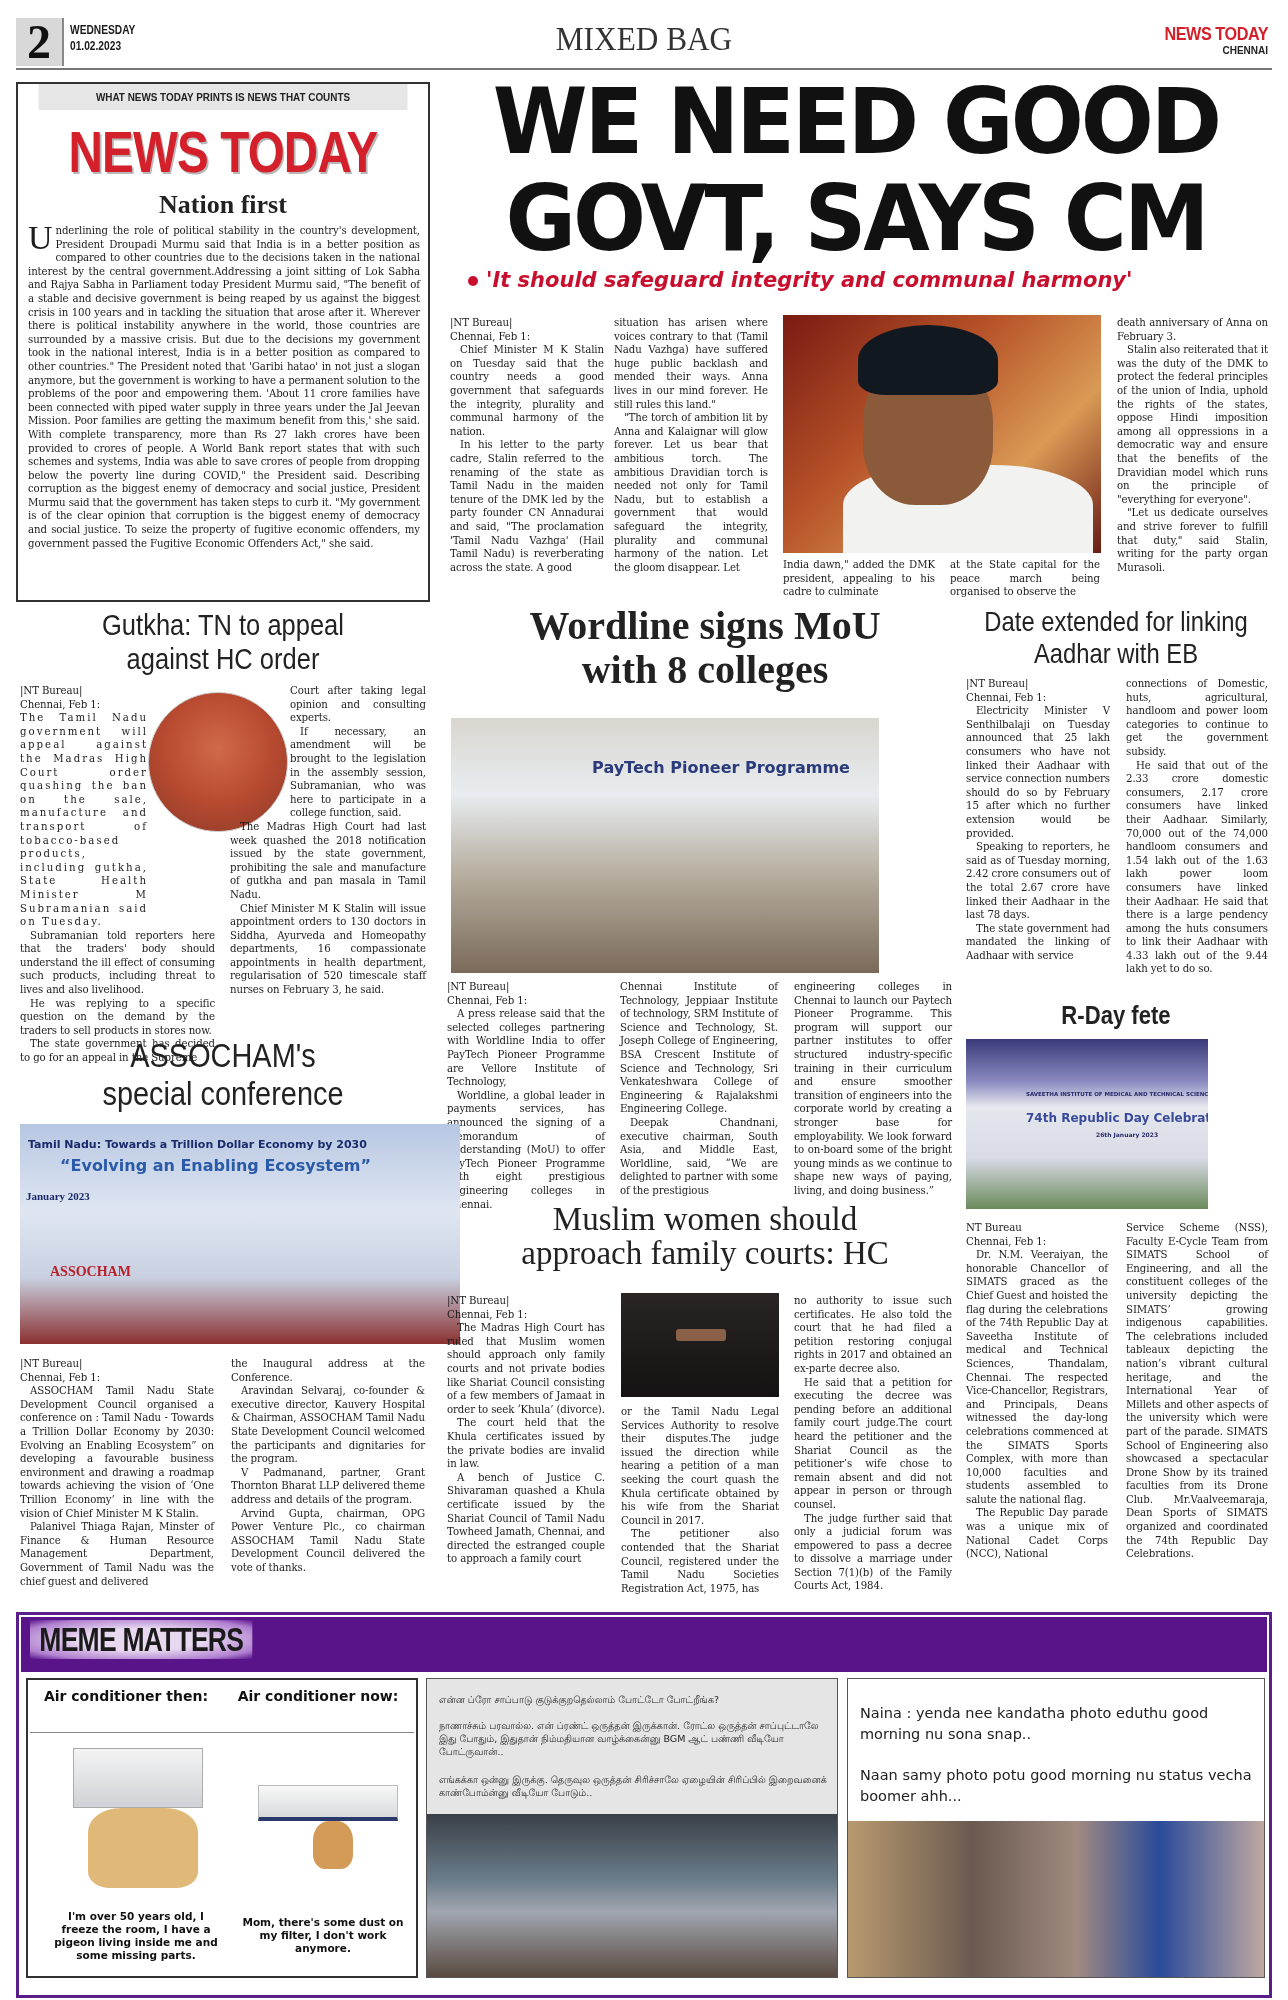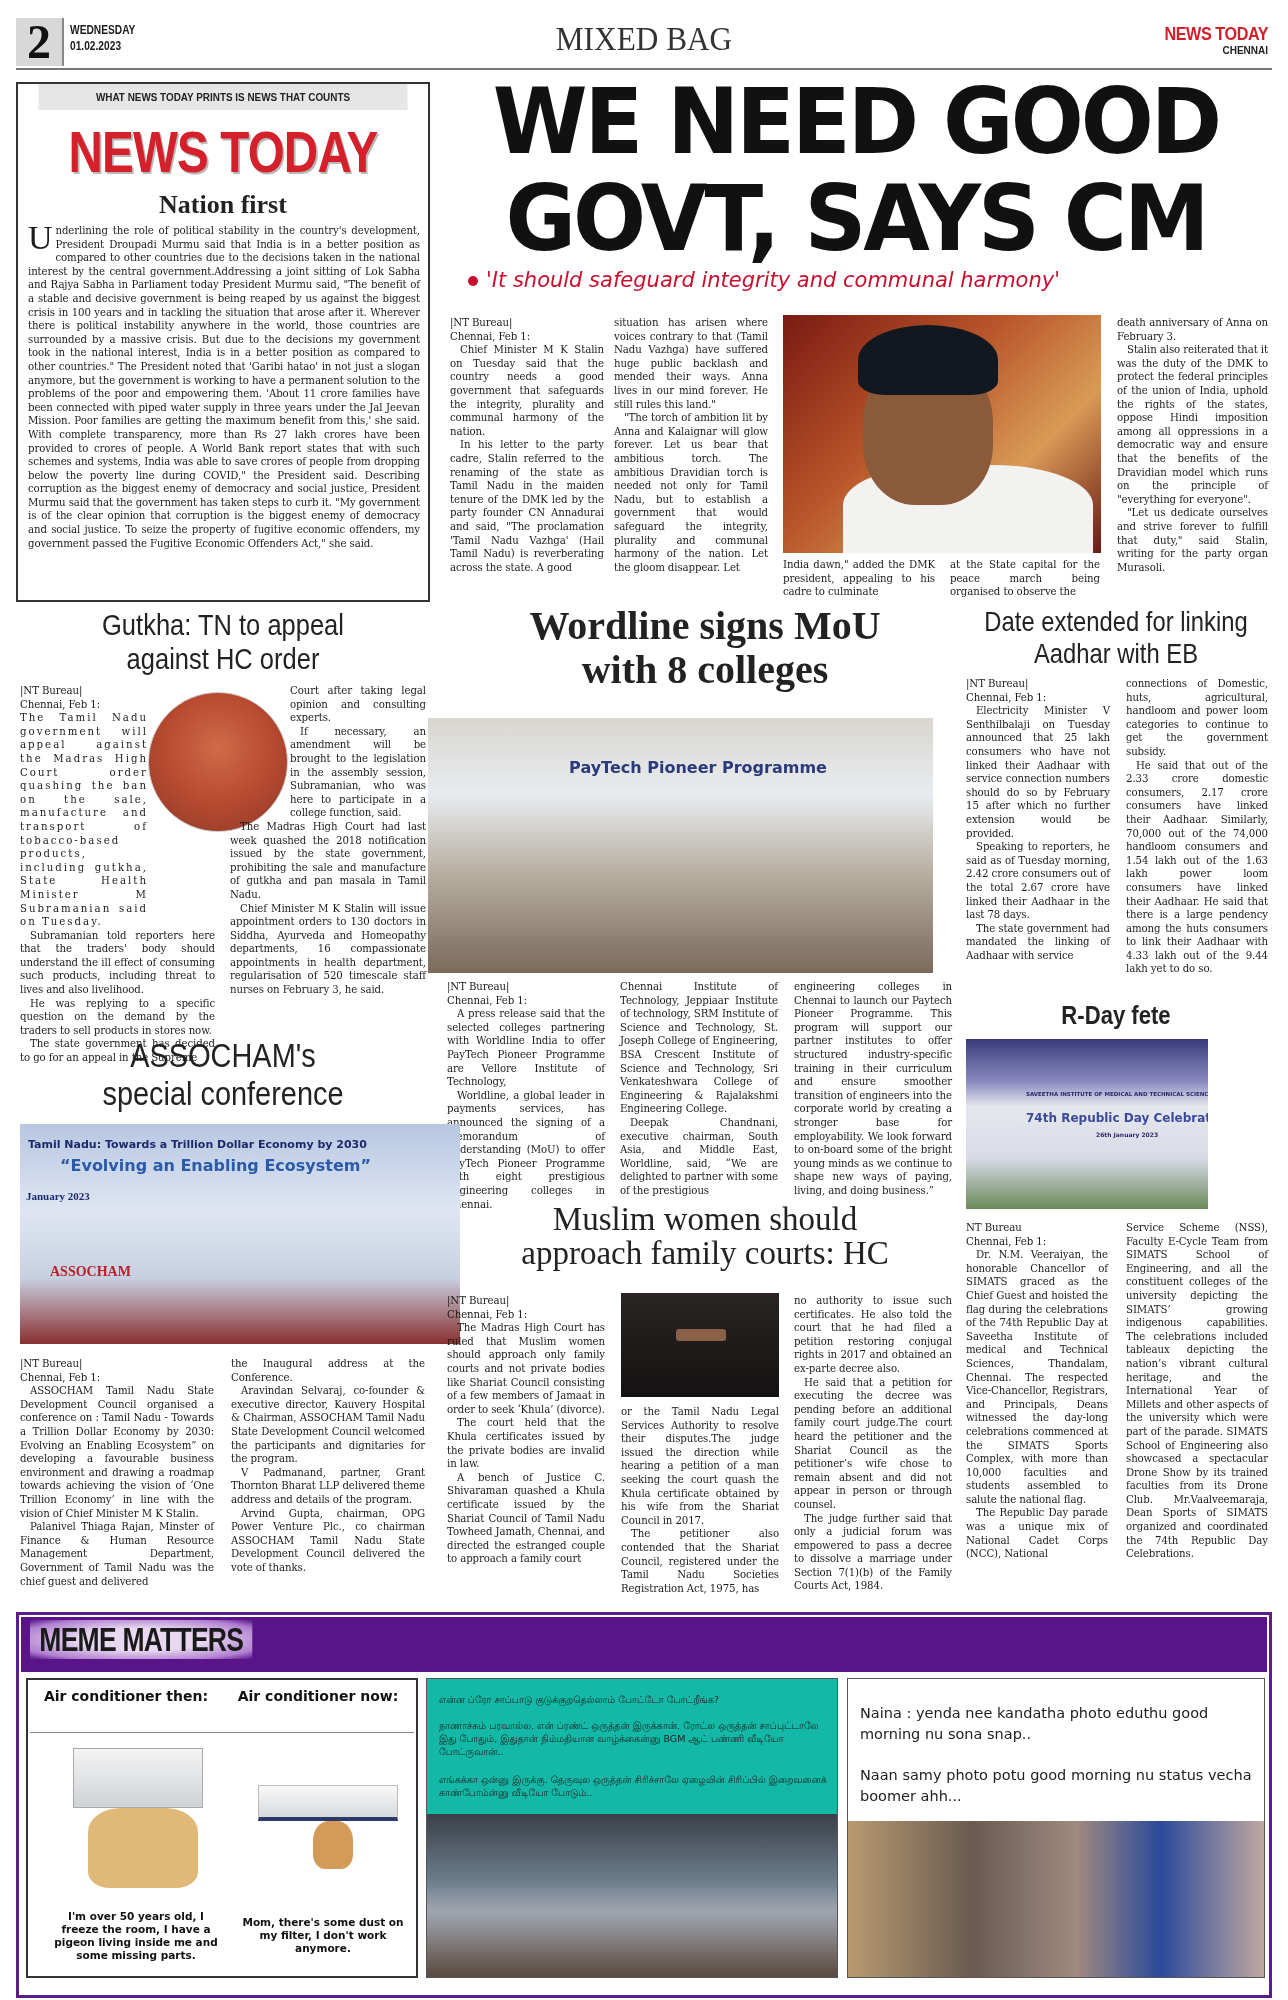--- a/index.html
+++ b/index.html
@@ -20,43 +20,43 @@
 .rule-top{left:16px;top:68px;width:1256px;height:2px;background:#777}
 
 .nf-box{left:16px;top:82px;width:414px;height:520px;border:2px solid #333}
 .nf-tag{left:0;top:0;width:410px;height:26px;background:#e6e6e6;text-align:center;font-family:"Liberation Sans",sans-serif;font-size:11px;font-weight:bold;line-height:26px;color:#222;transform:scaleX(.9)}
 .nt-logo{left:0;top:34px;width:410px;text-align:center;font-family:"Liberation Sans",sans-serif;font-weight:900;font-size:58px;color:#d3202a;letter-spacing:-1px;text-shadow:2px 2px 0 #b8b8b8;transform:scaleX(.82)}
 .nf-title{left:0;top:106px;width:410px;text-align:center;font-family:"Liberation Serif",serif;font-weight:bold;font-size:26px;color:#222}
 .nf-body{left:10px;top:140px;width:392px}
 .nf-body .drop{float:left;font-size:34px;line-height:28px;margin-right:3px;font-family:"Liberation Serif",serif}
 
 .main-head{left:440px;top:78px;width:832px;text-align:center;font-family:"DejaVu Sans",sans-serif;font-weight:900;font-size:86px;line-height:92px;color:#111;letter-spacing:-3px;transform:scaleY(1.05)}
-.main-sub{left:468px;top:268px;width:800px;font-family:"DejaVu Sans",sans-serif;font-style:italic;font-weight:normal;font-size:21px;color:#c8102e}
+.main-sub{left:468px;top:268px;width:800px;font-family:"DejaVu Sans",sans-serif;font-style:italic;font-weight:bold;font-size:21px;color:#c8102e}
 .main-sub .dot{display:inline-block;width:10px;height:10px;border-radius:50%;background:#c8102e;margin-right:8px;vertical-align:middle}
 .photo{background:#888;overflow:hidden}
 .stalin-photo{left:783px;top:315px;width:318px;height:238px;background:linear-gradient(135deg,#7a1a12 0%,#b8552a 40%,#d99a55 70%,#6a1c16 100%)}
 .stalin-photo .face{position:absolute;left:80px;top:40px;width:130px;height:150px;border-radius:45% 45% 40% 40%;background:#8a5a3a}
 .stalin-photo .hair{position:absolute;left:75px;top:10px;width:140px;height:70px;border-radius:50% 50% 20% 20%;background:#121820}
 .stalin-photo .shirt{position:absolute;left:60px;top:150px;width:250px;height:100px;background:#f2f2f0;border-radius:40% 40% 0 0}
 
 .head-cond{font-family:"Liberation Sans",sans-serif;font-size:30px;line-height:34px;text-align:center;color:#222;transform:scaleX(.85)}
 .court-circle{left:148px;top:692px;width:140px;height:140px;border-radius:50%;background:radial-gradient(circle at 50% 40%,#d06a4a 0%,#b84a30 50%,#8a3a28 100%);border:1px solid #ccc}
 
 .head-serif-b{font-family:"Liberation Serif",serif;font-weight:bold;font-size:40px;line-height:44px;text-align:center;color:#222}
-.wl-photo{left:428px;top:718px;width:505px;height:255px;background:linear-gradient(180deg,#d9d6cf 0%,#e8ecf0 30%,#b8b0a2 60%,#7a6a5a 100%)}
+.wl-photo{left:451px;top:718px;width:428px;height:255px;background:linear-gradient(180deg,#d9d6cf 0%,#e8ecf0 30%,#b8b0a2 60%,#7a6a5a 100%)}
 .assocham-photo{left:20px;top:1124px;width:440px;height:220px;background:linear-gradient(180deg,#b7c7e2 0%,#dfe6f2 40%,#c8cfe0 70%,#8a3030 100%)}
 .rday-photo{left:966px;top:1039px;width:242px;height:170px;background:linear-gradient(180deg,#3a3a7a 0%,#8a8ac0 25%,#e6e8ee 40%,#d8dae6 70%,#6a8a5a 100%)}
 .burqa-photo{left:621px;top:1293px;width:158px;height:104px;background:linear-gradient(180deg,#2a2424 0%,#141212 100%)}
 .burqa-photo .eyes{position:absolute;left:55px;top:36px;width:50px;height:12px;background:#8a6048;border-radius:3px}
 
 .meme-frame{left:16px;top:1612px;width:1256px;height:386px;border:3px solid #5a1e8a}
 .meme-banner{left:21px;top:1617px;width:1246px;height:55px;background:#5a148a}
 .meme-title{left:30px;top:1620px;font-family:"Liberation Sans",sans-serif;font-weight:bold;font-size:34px;color:#1a1a1a;background:radial-gradient(ellipse,#e8d8f0 40%,#b080d0 80%,rgba(90,20,138,0) 100%);padding:0 12px;transform:scaleX(.78);transform-origin:left;letter-spacing:-1px}
 .meme1{left:26px;top:1678px;width:392px;height:300px;border:2px solid #333;background:#fff}
-.meme2{left:426px;top:1678px;width:412px;height:300px;border:1px solid #555;background:#14b8a6}
+.meme2{left:426px;top:1678px;width:412px;height:300px;border:1px solid #555;background:#e5e5e5}
 .meme3{left:847px;top:1678px;width:418px;height:300px;border:1px solid #555;background:#fff}
 .meme-cap{font-family:"DejaVu Sans",sans-serif;font-weight:bold;font-size:14px;line-height:17px;text-align:center;color:#111}
 .meme-small{font-family:"DejaVu Sans",sans-serif;font-weight:bold;font-size:10.5px;line-height:13px;text-align:center;color:#111}
 .tamil{font-family:"DejaVu Sans",sans-serif;font-size:9.5px;line-height:13px;color:#222}
 .eng-meme{font-family:"DejaVu Sans",sans-serif;font-size:14.5px;line-height:21px;color:#222}
 </style>
 </head>
 <body>
 
 <div class="abs pg-num">2</div>

